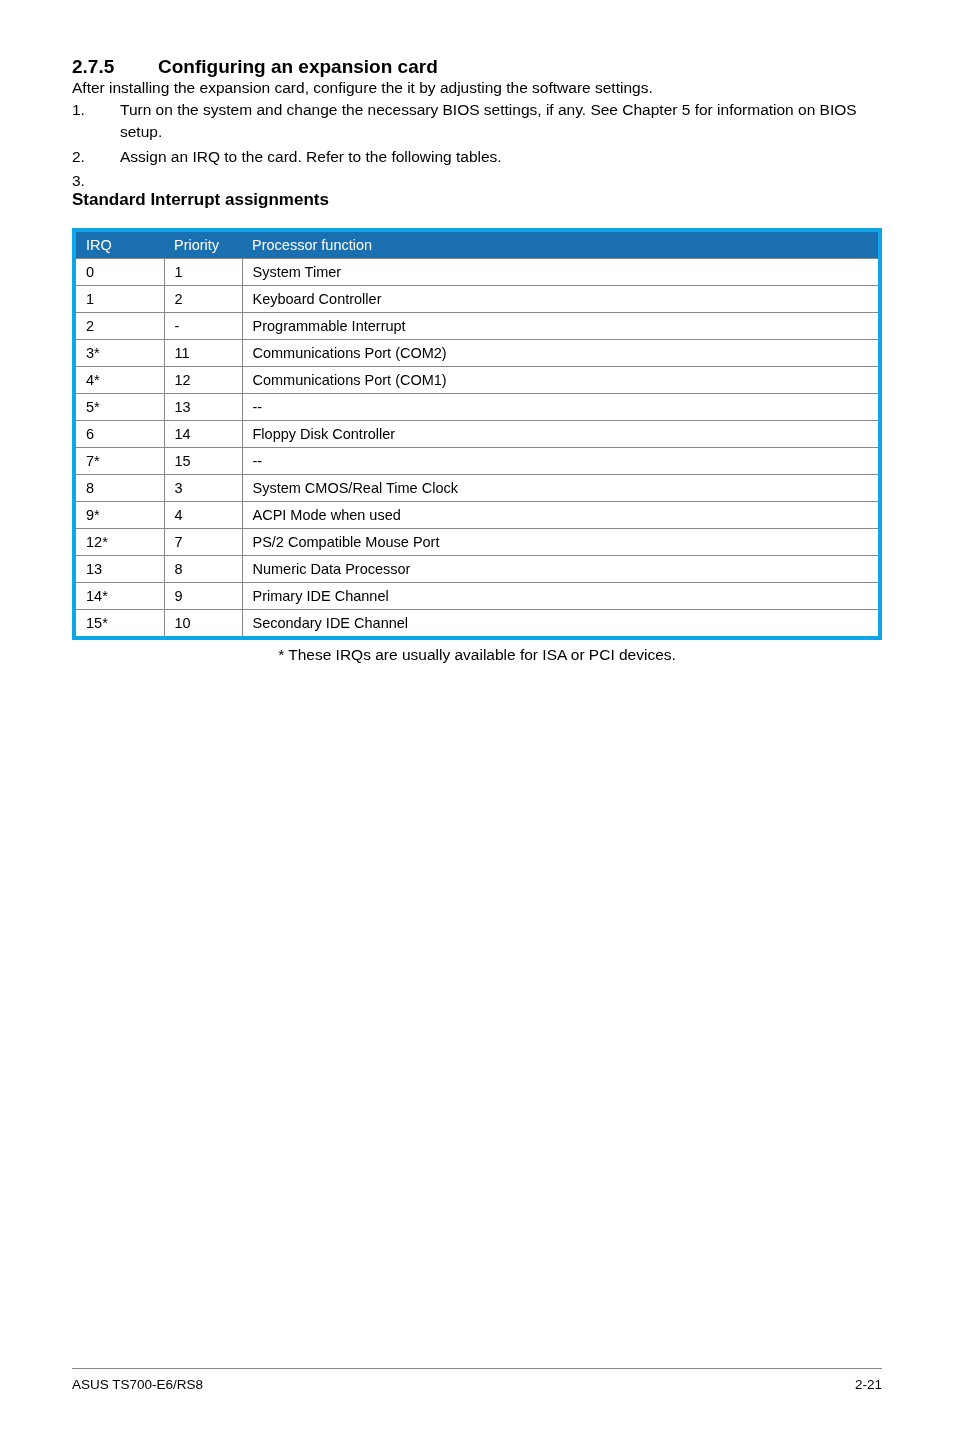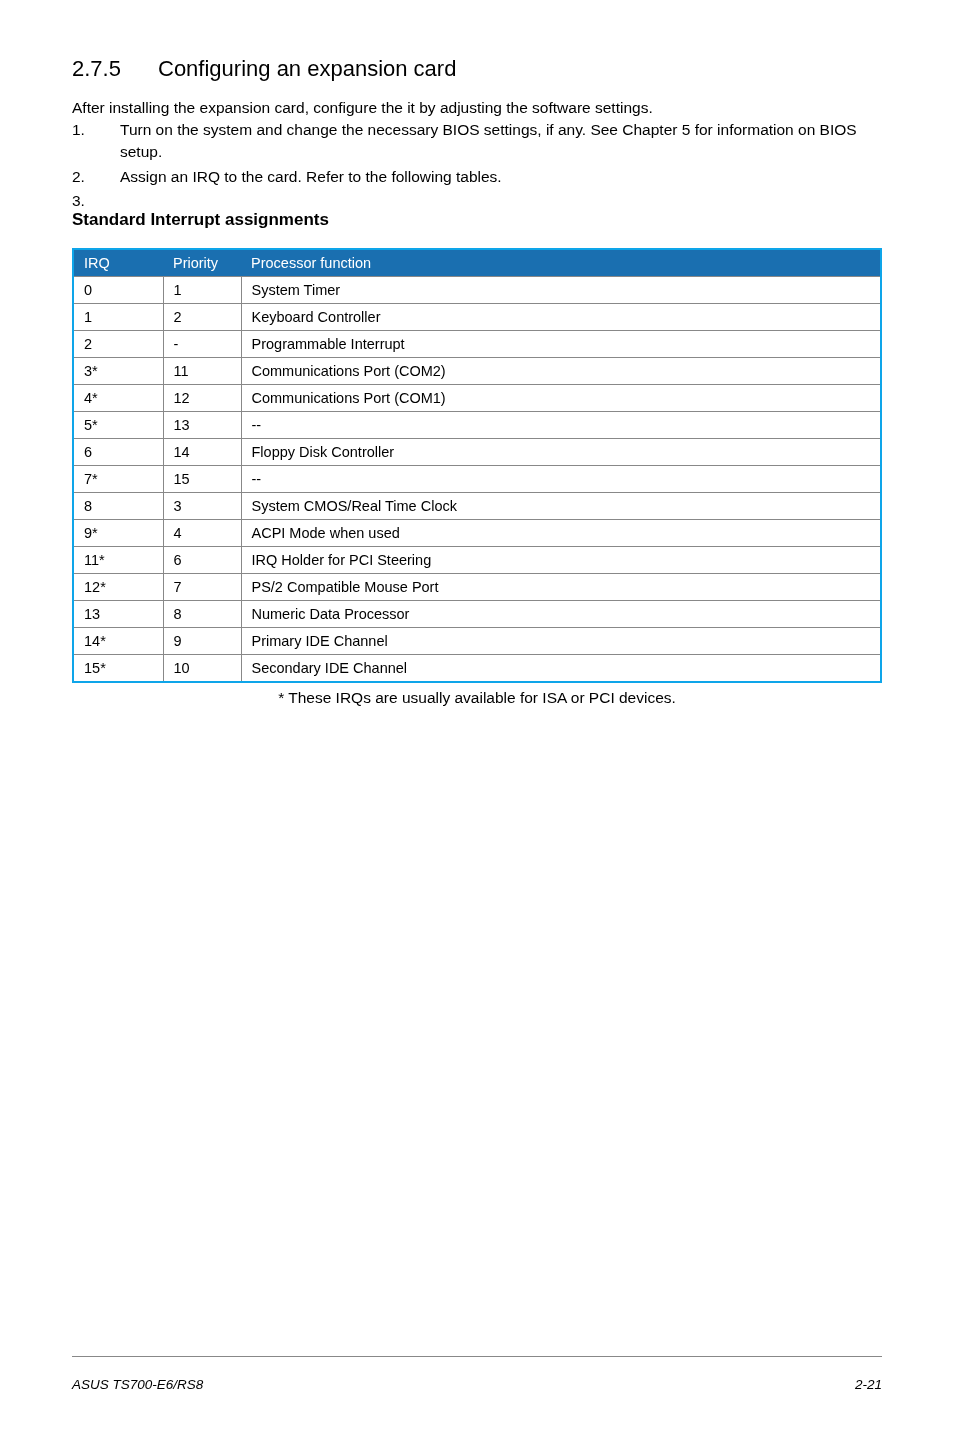--- a/index.html
+++ b/index.html
@@ -10,23 +10,23 @@
   body {
     font-family: Arial, Helvetica, sans-serif;
     background: #ffffff;
     color: #000000;
     width: 954px;
     height: 1438px;
     padding: 56px 72px 0 72px;
     position: relative;
   }
   .section-heading {
-    font-size: 22px;
-    font-weight: normal;
-    margin-bottom: 16px;
+    font-size: 19px;
+    font-weight: bold;
+    margin-bottom: 0;
   }
   .section-number {
     display: inline-block;
     width: 86px;
   }
   .intro-text {
     font-size: 15.5px;
     line-height: 1.35;
   }
   .ordered-list {
@@ -46,21 +46,21 @@
     top: 0;
   }
   .subheading {
     font-size: 17px;
     font-weight: bold;
     margin-bottom: 18px;
   }
   .irq-table {
     width: 100%;
     border-collapse: collapse;
-    border: 2px solid #0ea5e9;
+    border: 4px solid #0ea5e9;
   }
   .irq-table th {
     background: #1a6fb0;
     color: #ffffff;
     font-weight: normal;
     text-align: left;
     font-size: 14.5px;
     padding: 5px 10px;
     border: none;
   }
@@ -81,25 +81,24 @@
     font-size: 15.5px;
     margin-top: 6px;
     text-align: center;
   }
   .footer {
     position: absolute;
     bottom: 46px;
     left: 72px;
     right: 72px;
     border-top: 1px solid #888888;
-    padding-top: 20px;
+    padding-top: 8px;
     font-size: 13.5px;
     display: flex;
     justify-content: space-between;
-    font-style: italic;
   }
 </style>
 </head>
 <body>
 
 <h2 class="section-heading">
   <span class="section-number">2.7.5</span><span>Configuring an expansion card</span>
 </h2>
 
 <p class="intro-text">After installing the expansion card, configure the it by adjusting the software settings.</p>
@@ -165,25 +164,20 @@
         <td>8</td>
         <td>3</td>
         <td>System CMOS/Real Time Clock</td>
       </tr>
       <tr>
         <td>9*</td>
         <td>4</td>
         <td>ACPI Mode when used</td>
       </tr>
       <tr>
-        <td>11*</td>
-        <td>6</td>
-        <td>IRQ Holder for PCI Steering</td>
-      </tr>
-      <tr>
         <td>12*</td>
         <td>7</td>
         <td>PS/2 Compatible Mouse Port</td>
       </tr>
       <tr>
         <td>13</td>
         <td>8</td>
         <td>Numeric Data Processor</td>
       </tr>
       <tr>

